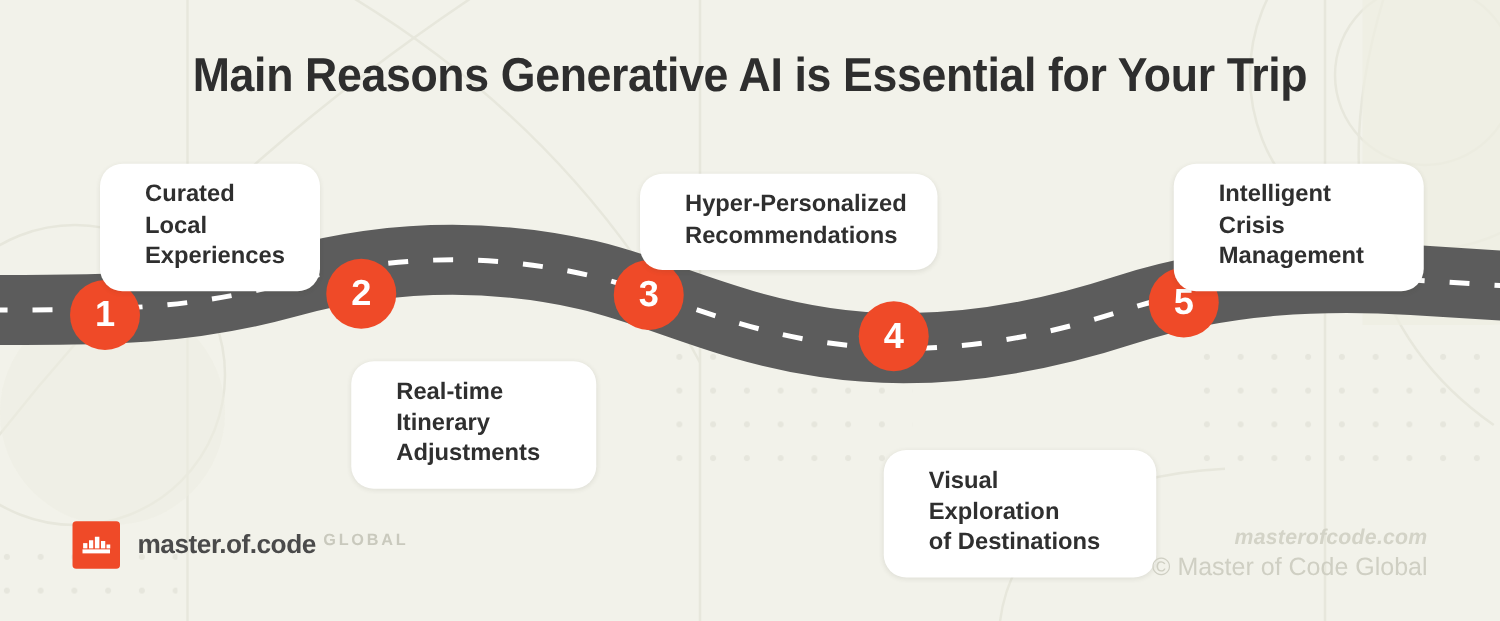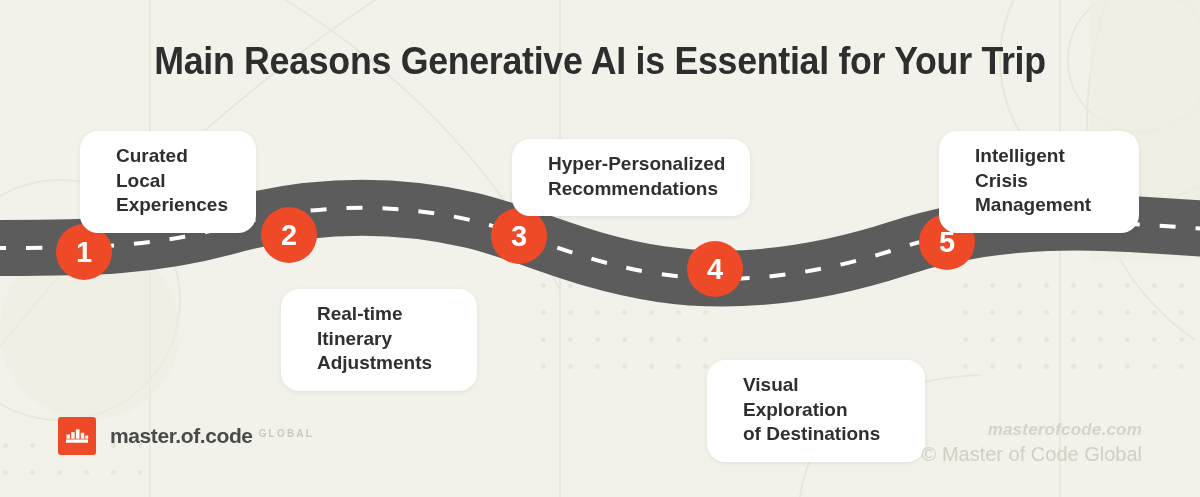--- a/index.html
+++ b/index.html
@@ -131,21 +131,21 @@
   .logo-wordmark {
     margin-left: 14px;
     font-size: 21px;
     font-weight: bold;
     color: #4a4a4a;
     letter-spacing: -0.4px;
     font-family: "Liberation Sans", sans-serif;
   }
   .logo-global {
     margin-left: 6px;
-    font-size: 10px;
+    font-size: 13px;
     font-weight: bold;
     letter-spacing: 2.2px;
     color: #c9c9bd;
     position: relative;
     top: -6px;
   }
   .footer-right {
     position: absolute;
     right: 58px;
     top: 420px;

